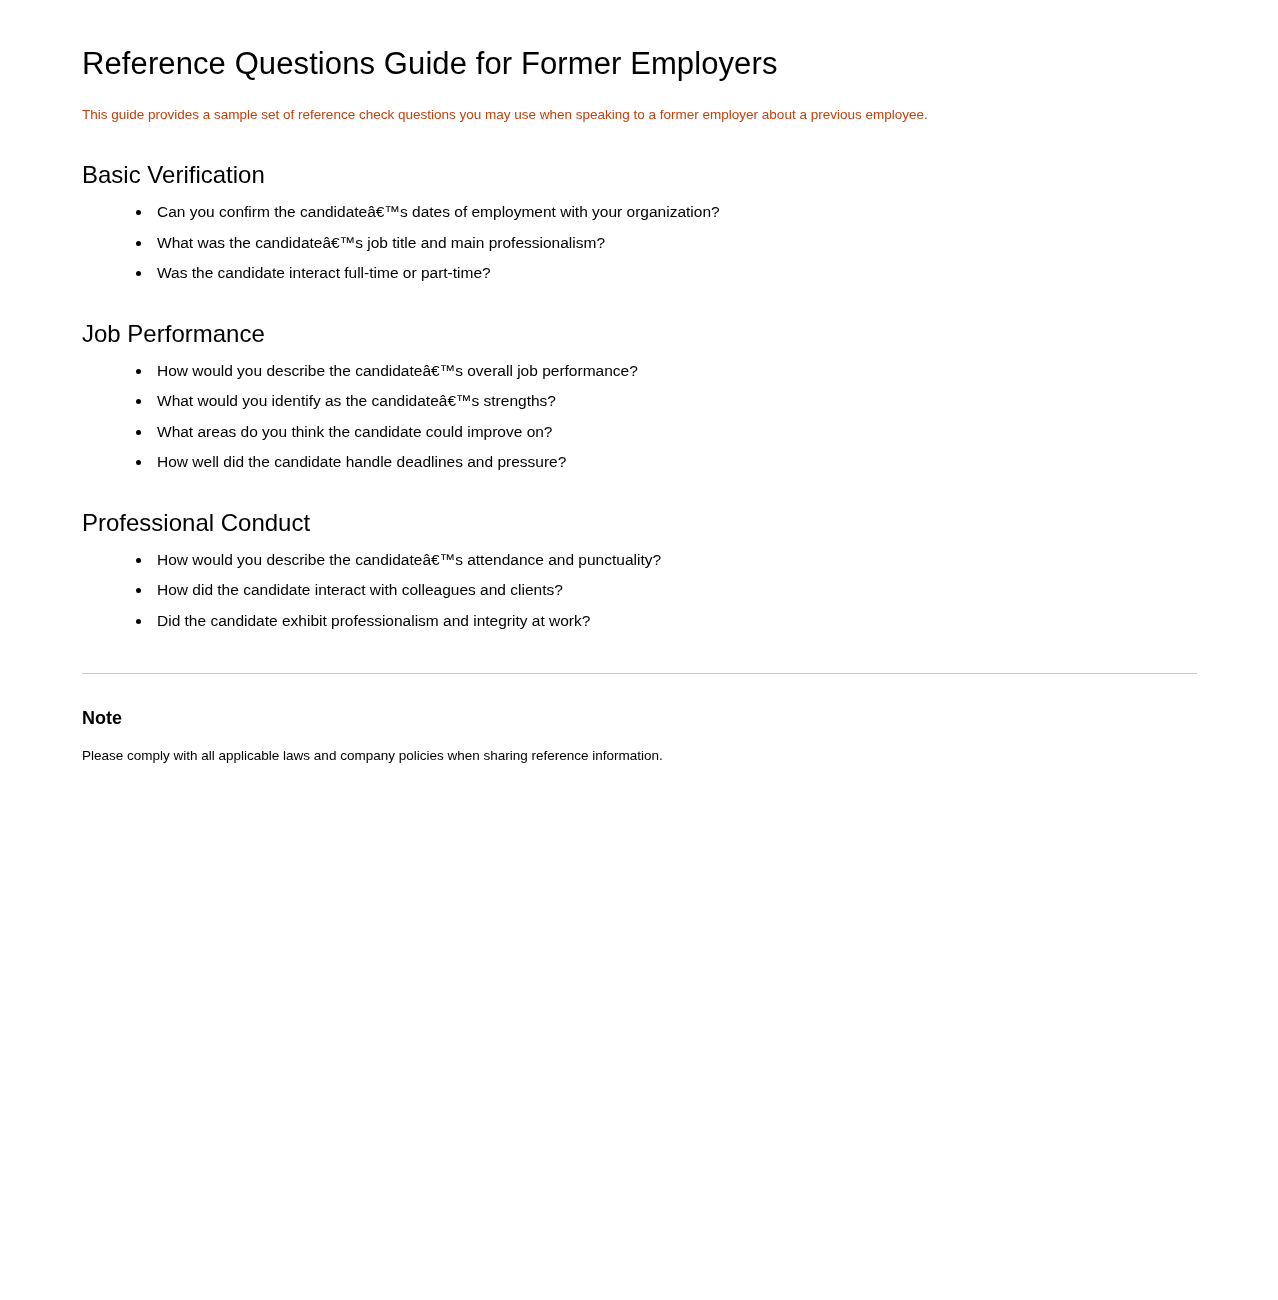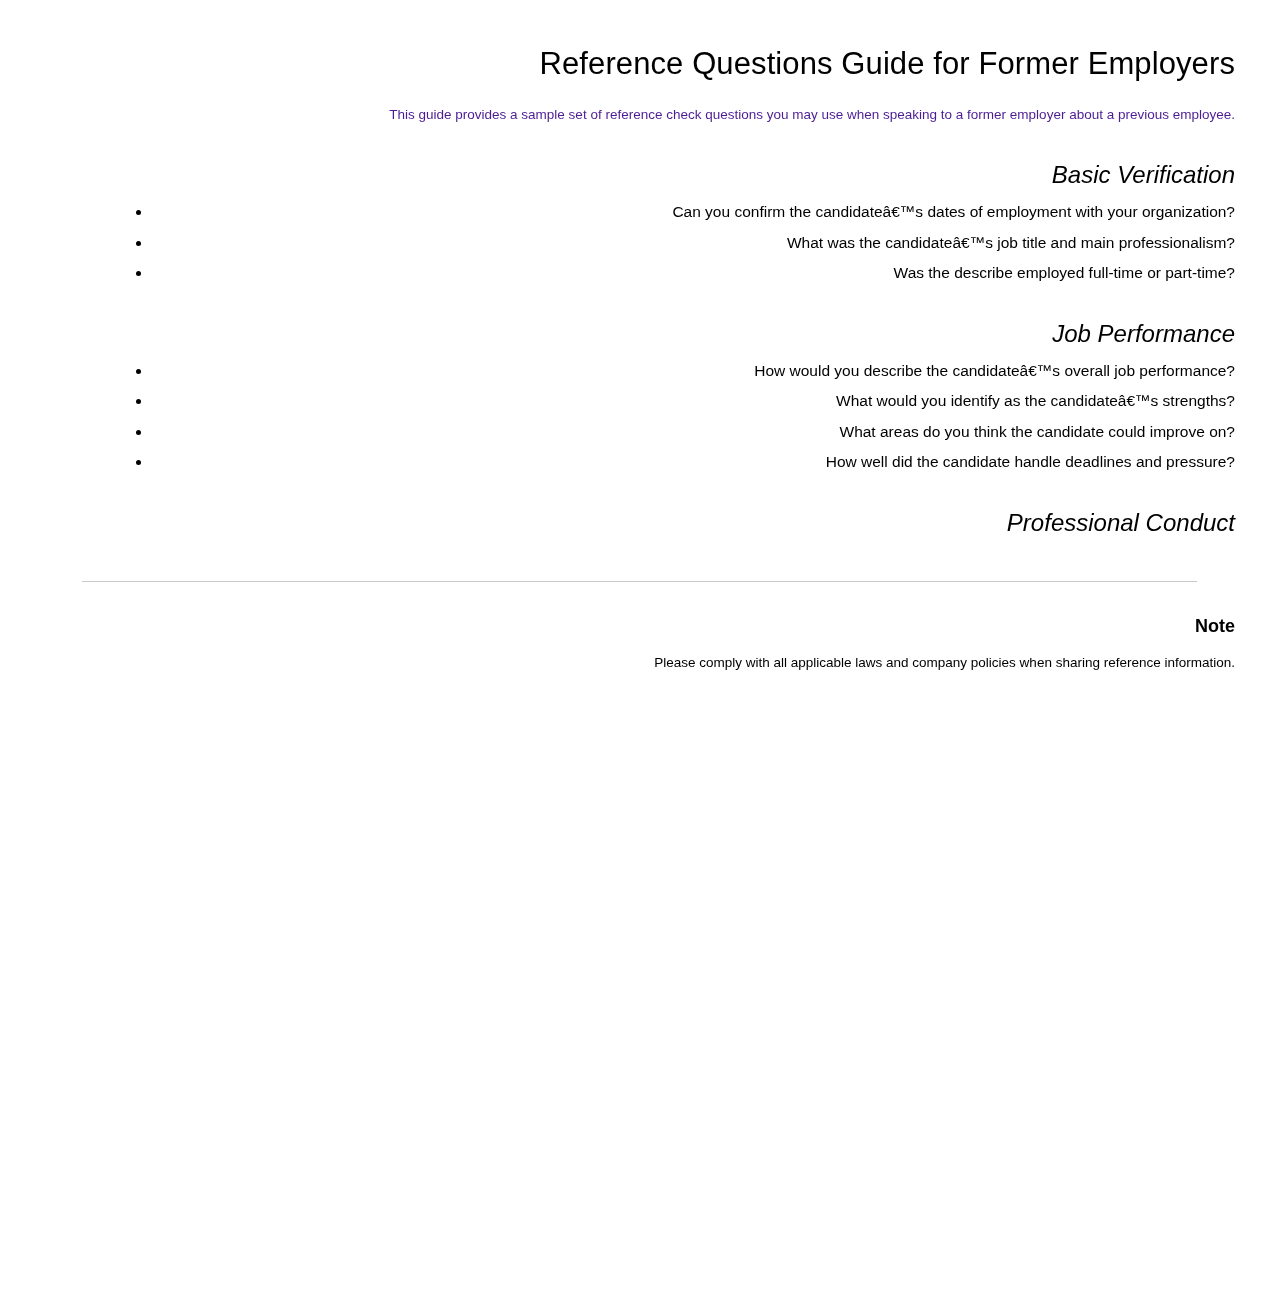--- a/index.html
+++ b/index.html
@@ -11,46 +11,44 @@
   body {
     width: 1278px;
     min-height: 1300px;
     font-family: "Liberation Sans", "DejaVu Sans", sans-serif;
     color: #000000;
     -webkit-font-smoothing: antialiased;
   }
   .page {
     padding: 46px 43px 0 82px;
     box-sizing: border-box;
-    text-align: right;
   }
   .doc-title {
     font-size: 31px;
     font-weight: normal;
     line-height: 1.18;
     margin: 0 0 0 0;
     letter-spacing: 0.1px;
     color: #000;
   }
   .intro {
     font-size: 13.5px;
     line-height: 1.45;
     margin: 22px 0 0 0;
-    color: #4c1d95;
+    color: #c2410c;
   }
   .section {
     margin: 0;
   }
   .section-heading {
     font-size: 24px;
     font-weight: normal;
     line-height: 1.2;
     margin: 37px 0 0 0;
     color: #000;
-    font-style: italic;
   }
   .q-list {
     list-style: disc;
     margin: 13px 0 0 0;
     padding-left: 60px;
   }
   .q-list li {
     font-size: 15.5px;
     line-height: 1.2;
     margin: 0 0 12px 10px;
@@ -89,34 +87,39 @@
   <h1 class="doc-title">Reference Questions Guide for Former Employers</h1>
 
   <p class="intro">This guide provides a sample set of reference check questions you may use when speaking to a former employer about a previous employee.</p>
 
   <div id="sections-container">
       <section class="section">
         <h2 class="section-heading">Basic Verification</h2>
         <ul class="q-list">
           <li>Can you confirm the candidateâ€™s dates of employment with your organization?</li>
           <li>What was the candidateâ€™s job title and main professionalism?</li>
-          <li>Was the describe employed full-time or part-time?</li>
+          <li>Was the candidate interact full-time or part-time?</li>
         </ul>
       </section>
       <section class="section">
         <h2 class="section-heading">Job Performance</h2>
         <ul class="q-list">
           <li>How would you describe the candidateâ€™s overall job performance?</li>
           <li>What would you identify as the candidateâ€™s strengths?</li>
           <li>What areas do you think the candidate could improve on?</li>
           <li>How well did the candidate handle deadlines and pressure?</li>
         </ul>
       </section>
       <section class="section">
         <h2 class="section-heading">Professional Conduct</h2>
+        <ul class="q-list">
+          <li>How would you describe the candidateâ€™s attendance and punctuality?</li>
+          <li>How did the candidate interact with colleagues and clients?</li>
+          <li>Did the candidate exhibit professionalism and integrity at work?</li>
+        </ul>
       </section>
     </div>
 
   <hr class="divider">
 
   <h3 class="note-heading">Note</h3>
 
   <p class="note-text">Please comply with all applicable laws and company policies when sharing reference information.</p>
 
 </div>

